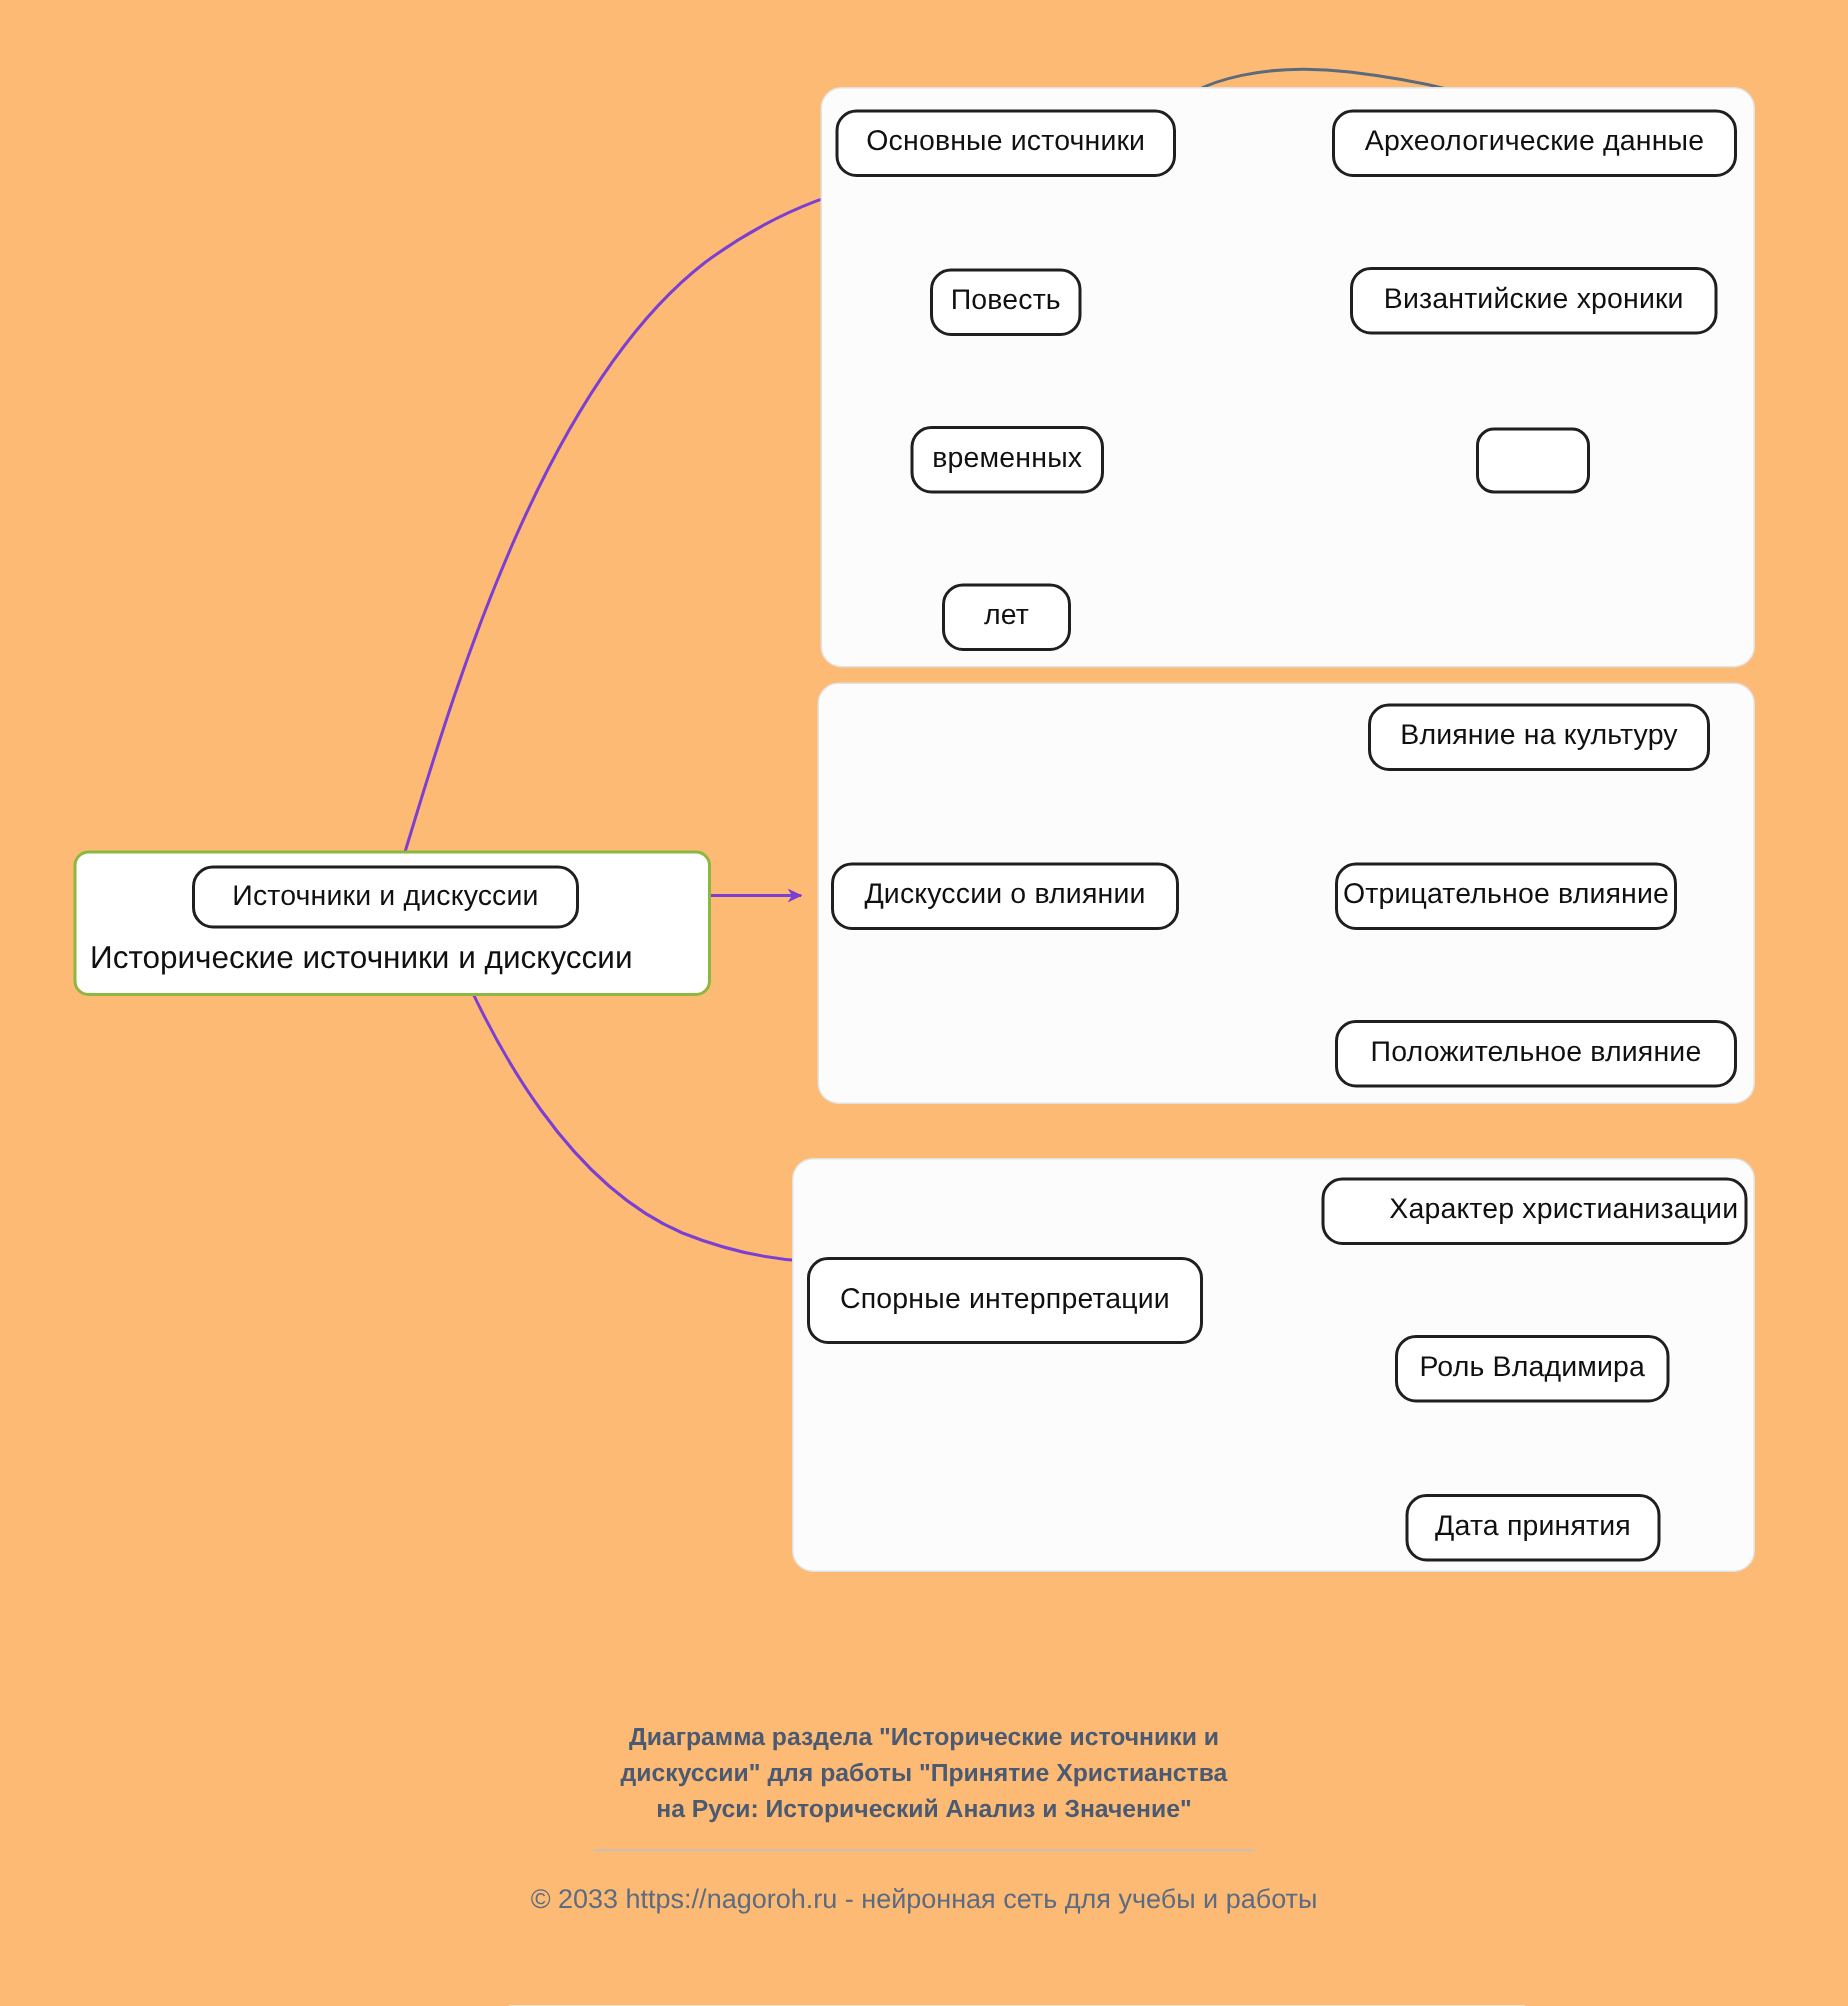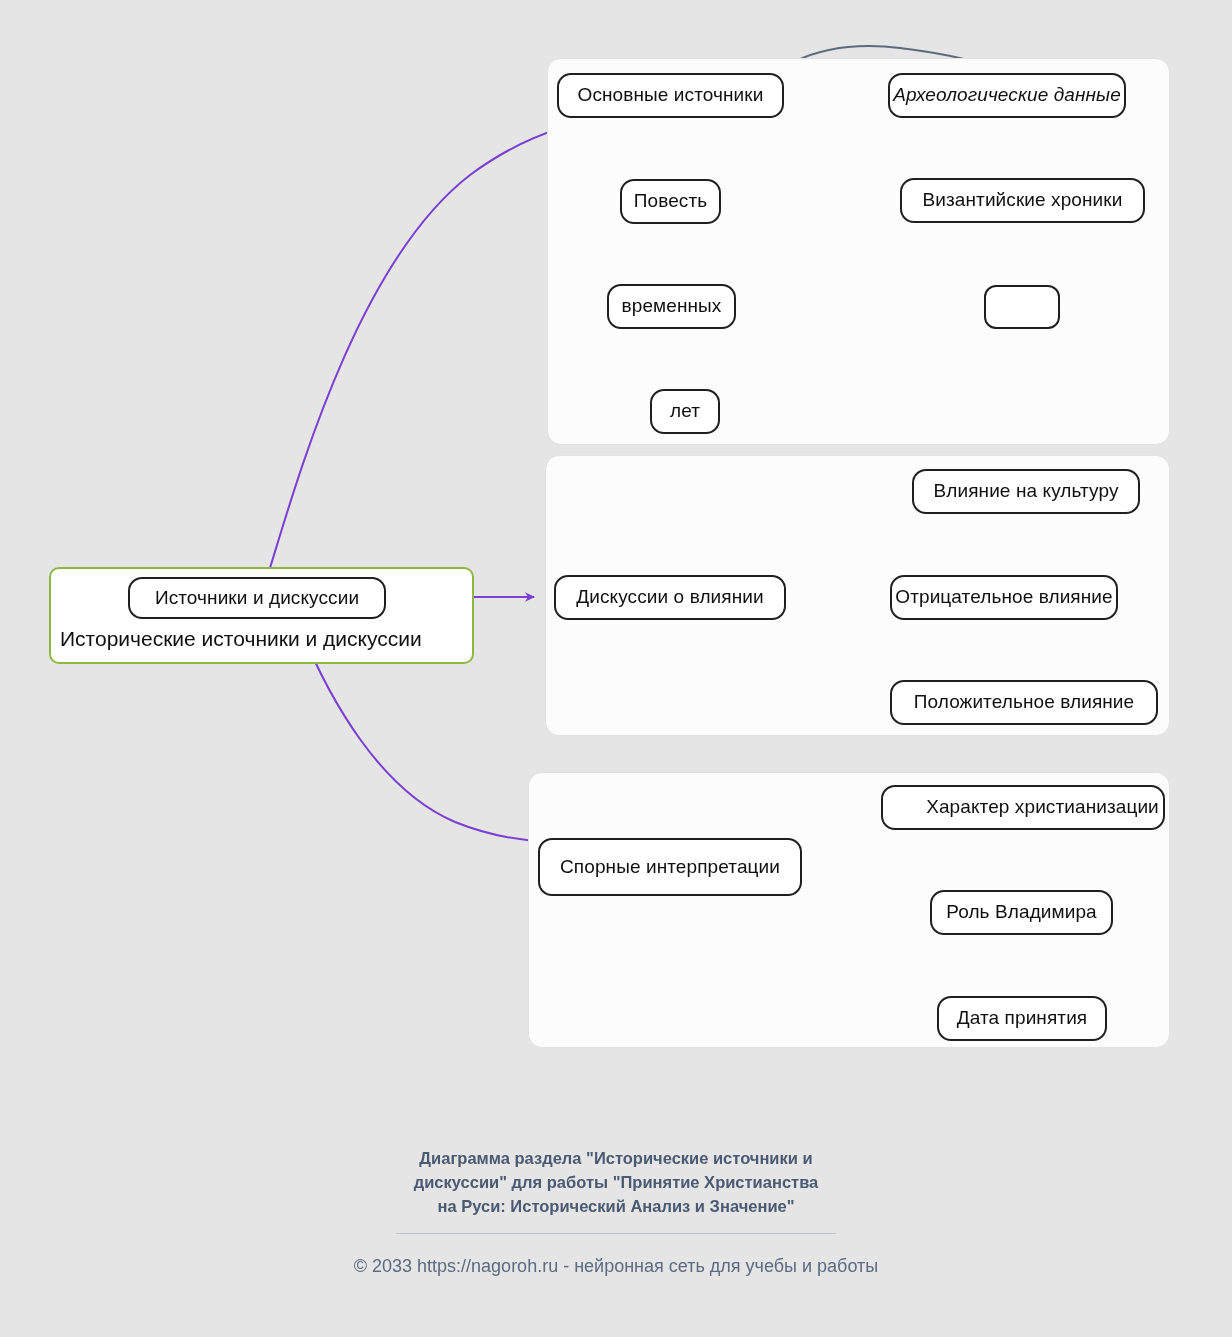--- a/index.html
+++ b/index.html
@@ -7,21 +7,21 @@
     padding: 0;
     background: #ffffff;
   }
   body {
     font-family: "Liberation Sans", "DejaVu Sans", sans-serif;
   }
   #canvas {
     position: relative;
     width: 1232px;
     height: 1337px;
-    background: #e5e5e5;
+    background: #fdba74;
     overflow: hidden;
   }
   #edge-layer {
     position: absolute;
     left: 0;
     top: 0;
     width: 1232px;
     height: 1337px;
     pointer-events: none;
   }
@@ -130,29 +130,29 @@
 
     <path d="M 712,884 C 780,905 860,925 918,933" fill="none" stroke="#5b6b7c" stroke-width="2" marker-end="url(#arrow-gray)"></path>
 
     <path d="M 700,884 C 760,945 850,1000 925,1018" fill="none" stroke="#5b6b7c" stroke-width="2" marker-end="url(#arrow-gray)"></path>
   </svg>
 
   <div class="cluster" style="left:547px; top:58px; width:623px; height:387px;"></div>
 
   <div class="node" style="left:557px; top:73px; width:227px; height:45px;">Основные источники</div>
 
-  <div class="node" style="left:888px; top:73px; width:238px; height:45px;font-style:italic;">Археологические данные</div>
+  <div class="node" style="left:888px; top:73px; width:270px; height:45px;">Археологические данные</div>
 
   <div class="node" style="left:900px; top:178px; width:245px; height:45px;">Византийские хроники</div>
 
   <div class="node" style="left:620px; top:179px; width:101px; height:45px;">Повесть</div>
 
   <div class="node" style="left:607px; top:284px; width:129px; height:45px;">временных</div>
 
-  <div class="node" style="left:650px; top:389px; width:70px; height:45px;">лет</div>
+  <div class="node" style="left:628px; top:389px; width:86px; height:45px;">лет</div>
 
   <div class="node empty-node" style="left:984px; top:285px; width:76px; height:44px;"></div>
 
   <div class="cluster" style="left:545px; top:455px; width:625px; height:281px;"></div>
 
   <div class="node" style="left:554px; top:575px; width:232px; height:45px;">Дискуссии о влиянии</div>
 
   <div class="node" style="left:912px; top:469px; width:228px; height:45px;">Влияние на культуру</div>
 
   <div class="node" style="left:890px; top:575px; width:228px; height:45px;">Отрицательное влияние</div>

